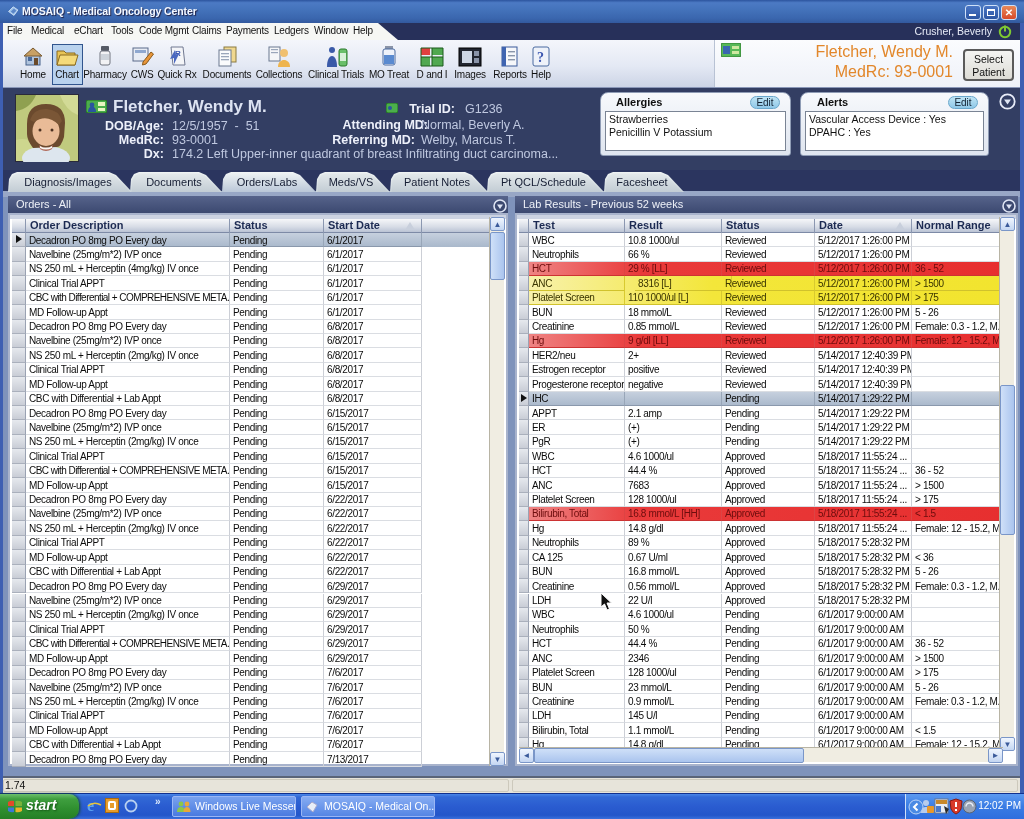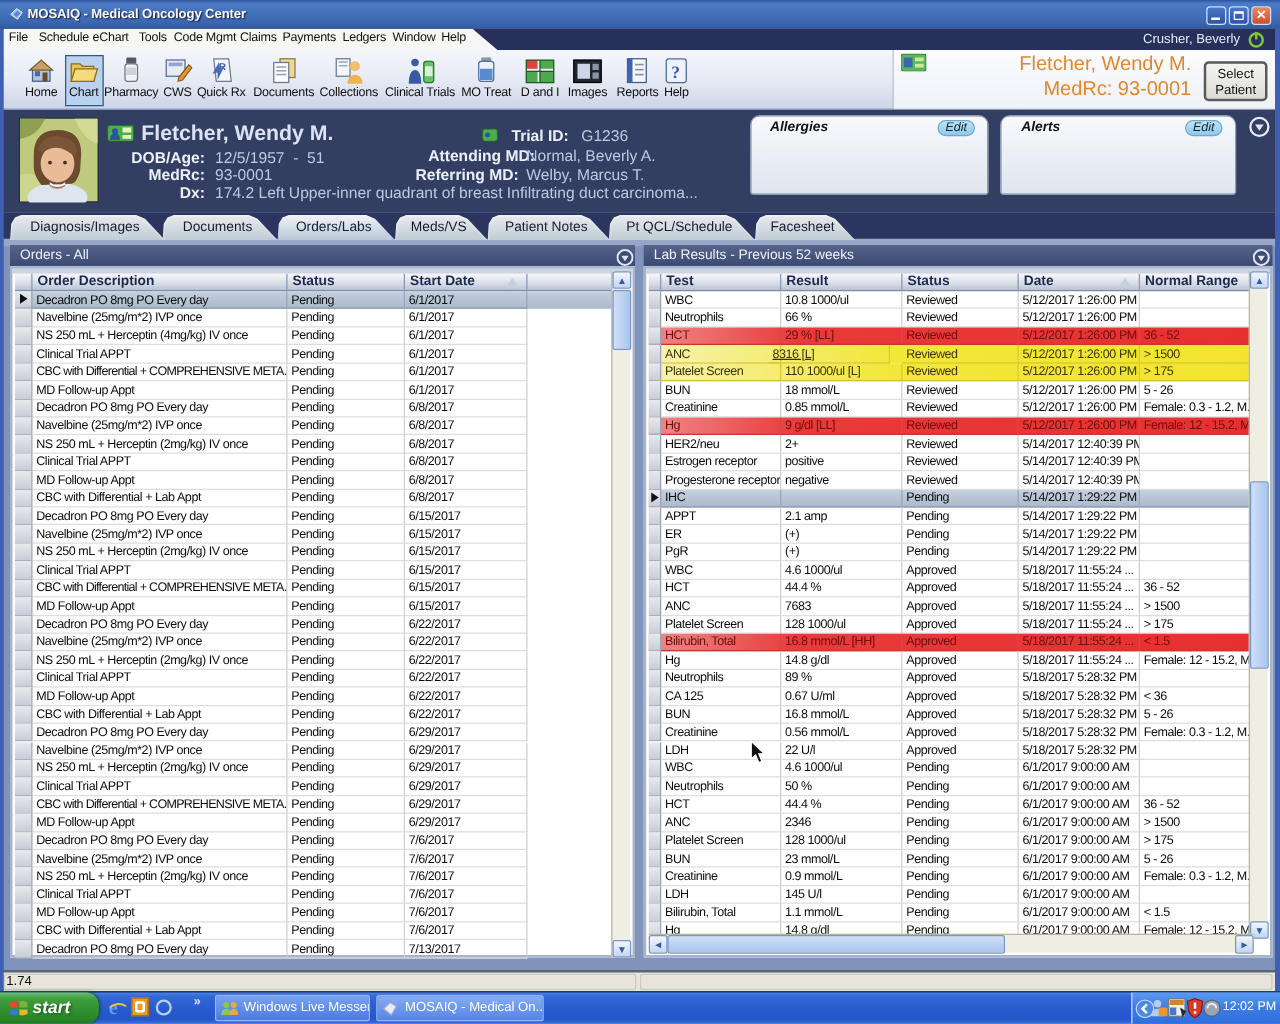--- a/index.html
+++ b/index.html
@@ -20,21 +20,21 @@
 .tool{top:44px;text-align:center;}
 .tool .lbl{font-size:10px;color:#101010;margin-top:0px;letter-spacing:-0.2px;}
 .tool .ic{height:25px;display:flex;align-items:center;justify-content:center;}
 .chartsel{left:52px;top:44px;width:31px;height:41px;background:#b9d2ee;border:1px solid #31558e;}
 .patname{right:71px;top:42px;text-align:right;color:#e2872b;font-size:16px;line-height:20px;white-space:nowrap;}
 .selpat{left:963px;top:49px;width:51px;height:32px;background:linear-gradient(180deg,#f4f4f2,#dddcd6);border:2px solid #5a5a5a;border-radius:4px;font-size:10.5px;color:#111;text-align:center;line-height:13px;padding-top:2px;}
 
 .banner{left:2px;top:88px;width:1020px;height:82px;background:#333e63;}
 .bnlabel{color:#edf0fa;font-weight:bold;font-size:12.5px;text-align:right;}
 .bnval{color:#bfc8e0;font-size:12.5px;white-space:nowrap;}
-.allergbox{top:92px;height:64px;background:linear-gradient(180deg,#f7f9fc,#dfe5ef);border:1px solid #8f9cb5;border-radius:8px 8px 3px 3px;font-style:italic;}
+.allergbox{top:92px;height:64px;background:linear-gradient(180deg,#f7f9fc,#dfe5ef);border:1px solid #8f9cb5;border-radius:8px 8px 3px 3px;}
 .abhead{font-size:11px;font-weight:bold;color:#101010;}
 .editbtn{position:absolute;top:3px;width:30px;height:13px;background:linear-gradient(180deg,#bfe4f4,#8fc8e8);border:1px solid #6aa8cc;border-radius:7px;font-size:10px;color:#123;text-align:center;line-height:12px;}
 .ablist{position:absolute;left:4px;top:18px;right:4px;bottom:4px;background:#fff;border:1px solid #7a8494;font-size:10.5px;color:#101010;padding:1px 3px;line-height:13px;}
 
 .tabrow{left:2px;top:170px;width:1020px;height:22px;background:#2b355f;}
 .tabstrip{left:2px;top:191px;width:1020px;height:6px;background:#98a7c6;}
 .tab{top:172px;height:20px;color:#151d33;font-size:11px;text-align:center;background:linear-gradient(180deg,#eef2f3,#ccd6dc);}
 .tabact{background:linear-gradient(180deg,#f2f5f6,#b5c3d6);}
 
 .phead{top:196px;height:17px;background:linear-gradient(180deg,#56638b,#3c4970);color:#eef1f8;font-size:11px;padding:2px 0 0 8px;}
@@ -75,21 +75,21 @@
 <div class="abs tbtn" style="left:965px;background:linear-gradient(180deg,#4a76c4,#2c55a2);">
     <div style="position:absolute;left:3px;bottom:3px;width:7px;height:2px;background:#fff"></div>
   </div>
 <div class="abs tbtn" style="left:983px;background:linear-gradient(180deg,#4a76c4,#2c55a2);">
     <div style="position:absolute;left:3px;top:3px;width:8px;height:7px;border:1px solid #fff;border-top-width:2px"></div>
   </div>
 <div class="abs tbtn" style="left:1001px;background:linear-gradient(180deg,#e88a5a,#d84a2a);font-size:10px;font-weight:bold;text-align:center;line-height:14px;">✕</div>
 <div class="abs menurow"></div>
 <div class="abs menuwhite"></div>
 <div class="abs menuitem" style="left:7px">File</div>
-<div class="abs menuitem" style="left:31px">Schedule</div>
+<div class="abs menuitem" style="left:31px">Medical</div>
 <div class="abs menuitem" style="left:74px">eChart</div>
 <div class="abs menuitem" style="left:111px">Tools</div>
 <div class="abs menuitem" style="left:139px">Code Mgmt</div>
 <div class="abs menuitem" style="left:192px">Claims</div>
 <div class="abs menuitem" style="left:226px">Payments</div>
 <div class="abs menuitem" style="left:274px">Ledgers</div>
 <div class="abs menuitem" style="left:314px">Window</div>
 <div class="abs menuitem" style="left:353px">Help</div>
 <div class="abs crusher">Crusher, Beverly</div>
 <svg class="abs" style="right:12px;top:25px" width="14" height="14" viewBox="0 0 14 14">
@@ -284,24 +284,26 @@
   </svg>
 <div class="abs bnlabel" style="left:305px;top:102px;width:150px;">Trial ID:</div>
 <div class="abs bnval" style="left:465px;top:102px;">G1236</div>
 <div class="abs bnlabel" style="left:278px;top:118px;width:150px;">Attending MD:</div>
 <div class="abs bnval" style="left:421px;top:118px;">Normal, Beverly A.</div>
 <div class="abs bnlabel" style="left:265px;top:133px;width:150px;">Referring MD:</div>
 <div class="abs bnval" style="left:421px;top:133px;">Welby, Marcus T.</div>
 <div class="abs allergbox" style="left:600px;width:191px;">
     <div class="abhead" style="position:absolute;left:15px;top:3px;">Allergies</div>
     <div class="editbtn" style="left:149px;">Edit</div>
+    <div class="ablist">Strawberries<br>Penicillin V Potassium</div>
   </div>
 <div class="abs allergbox" style="left:800px;width:189px;">
     <div class="abhead" style="position:absolute;left:16px;top:3px;">Alerts</div>
     <div class="editbtn" style="left:147px;">Edit</div>
+    <div class="ablist">Vascular Access Device : Yes<br>DPAHC : Yes</div>
   </div>
 <svg class="abs" style="left:999px;top:93px" width="17" height="17" viewBox="0 0 17 17">
     <circle cx="8.5" cy="8.5" r="7.2" fill="#333e63" stroke="#e8ecf8" stroke-width="1.8"></circle>
     <path d="M5 6.5 h7 L8.5 11.5 Z" fill="#dfe5f4"></path>
   </svg>
 <div class="abs tabrow"></div>
 <div class="abs tabstrip"></div>
 <div class="abs tab" style="left:8px;width:124px;clip-path:polygon(0 100%,1px 7px,4px 2px,9px 0,101px 0,108px 3px,124px 100%);padding:4px 10px 0 6px;"><div style="position:absolute;inset:0;clip-path:polygon(1.4px 100%,2.4px 8px,5px 3.4px,9.4px 1.4px,101px 1.4px,107px 4px,122.4px 100%);background:linear-gradient(180deg,#e6ebed,#c2ccd4);z-index:0"></div><span style="position:relative;z-index:1">Diagnosis/Images</span></div>
 <div class="abs tab" style="left:130px;width:92px;clip-path:polygon(0 100%,1px 7px,4px 2px,9px 0,69px 0,76px 3px,92px 100%);padding:4px 10px 0 6px;"><div style="position:absolute;inset:0;clip-path:polygon(1.4px 100%,2.4px 8px,5px 3.4px,9.4px 1.4px,69px 1.4px,75px 4px,90.4px 100%);background:linear-gradient(180deg,#e6ebed,#c2ccd4);z-index:0"></div><span style="position:relative;z-index:1">Documents</span></div>
 <div class="abs tab tabact" style="left:222px;width:94px;clip-path:polygon(0 100%,1px 7px,4px 2px,9px 0,71px 0,78px 3px,94px 100%);padding:4px 10px 0 6px;"><div style="position:absolute;inset:0;clip-path:polygon(1.4px 100%,2.4px 8px,5px 3.4px,9.4px 1.4px,71px 1.4px,77px 4px,92.4px 100%);background:linear-gradient(180deg,#f0f4f5,#bac7d8);z-index:0"></div><span style="position:relative;z-index:1">Orders/Labs</span></div>
@@ -585,21 +587,21 @@
       <div class="gut" style="left:0;width:10px;"></div>
       <div class="cell" style="left:10px;width:96px;">HCT</div>
       <div class="cell" style="left:106px;width:97px;">29 % [LL]</div>
       <div class="cell" style="left:203px;width:93px;">Reviewed</div>
       <div class="cell" style="left:296px;width:97px;">5/12/2017 1:26:00 PM</div>
       <div class="cell" style="left:393px;width:91px;">36 - 52</div>
     </div>
 <div class="row yel" style="left:2px;top:61.26px;width:484px;">
       <div class="gut" style="left:0;width:10px;"></div>
       <div class="cell" style="left:10px;width:96px;">ANC</div>
-      <div class="cell" style="left:96px;width:97px;text-decoration:underline;">8316 [L]</div>
+      <div class="cell" style="left:116px;width:97px;">8316 [L]</div>
       <div class="cell" style="left:203px;width:93px;">Reviewed</div>
       <div class="cell" style="left:296px;width:97px;">5/12/2017 1:26:00 PM</div>
       <div class="cell" style="left:393px;width:91px;">&gt; 1500</div>
     </div>
 <div class="row yel" style="left:2px;top:75.68px;width:484px;">
       <div class="gut" style="left:0;width:10px;"></div>
       <div class="cell" style="left:10px;width:96px;">Platelet Screen</div>
       <div class="cell" style="left:106px;width:97px;">110 1000/ul [L]</div>
       <div class="cell" style="left:203px;width:93px;">Reviewed</div>
       <div class="cell" style="left:296px;width:97px;">5/12/2017 1:26:00 PM</div>

